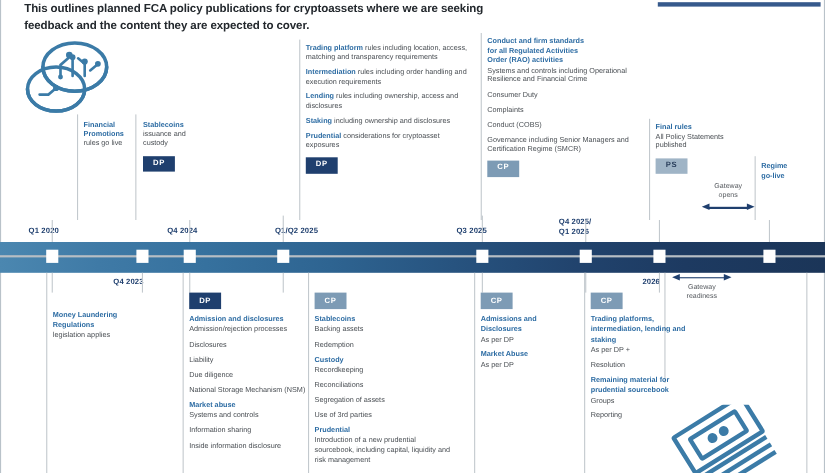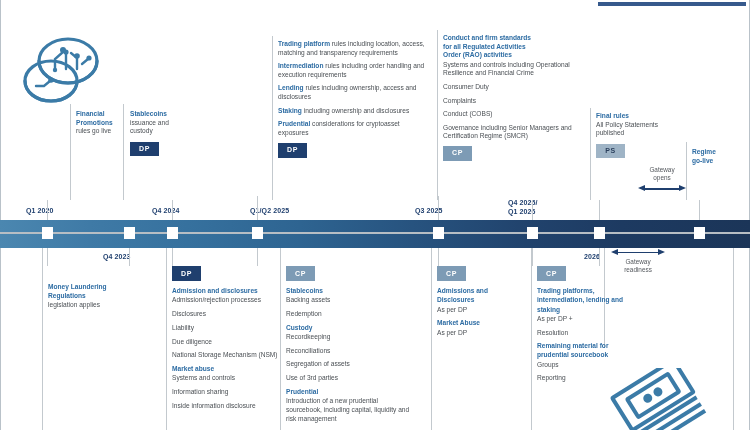--- a/index.html
+++ b/index.html
@@ -106,20 +106,21 @@
 </style>
 </head>
 <body>
 
 <div class="page">
 
   <div class="edge-left"></div>
   <div class="edge-right"></div>
   <div class="topbar-accent"></div>
 
+  <div class="intro">This outlines planned FCA policy publications for cryptoassets where we are seeking feedback and the content they are expected to cover.</div>
 
   <div class="coin-icon">
     <svg viewBox="0 0 86 78" width="86" height="78">
       <g fill="none" stroke="#3b7ba7" stroke-width="3.2" stroke-linecap="round" stroke-linejoin="round">
         <ellipse cx="50" cy="27" rx="29" ry="22"></ellipse>
         <path d="M21 27 C21 39 34 49 50 49 C66 49 79 39 79 27"></path>
         <ellipse cx="33" cy="47" rx="26" ry="20"></ellipse>
         <path d="M7 47 C7 58 18 67 33 67 C48 67 59 58 59 47"></path>
       </g>
       <g fill="none" stroke="#3b7ba7" stroke-width="2.4" stroke-linecap="round">

